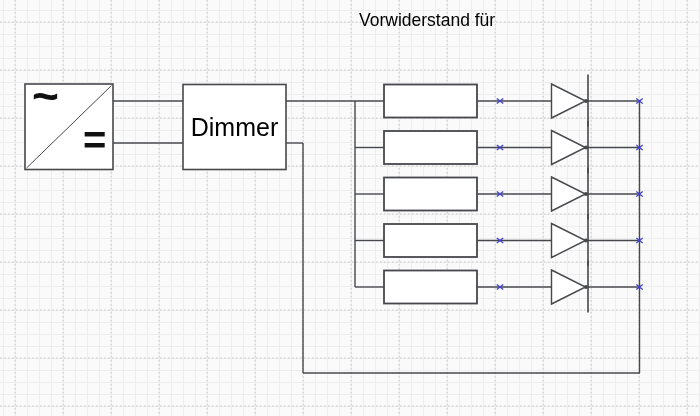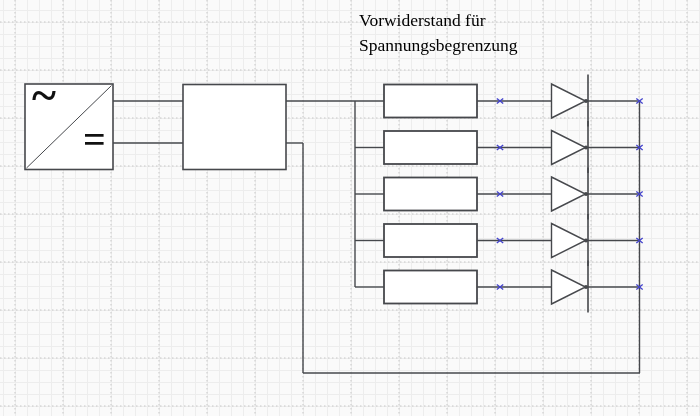--- a/index.html
+++ b/index.html
@@ -6,21 +6,21 @@
   .canvas{
     position:relative;
     width:700px;height:416px;
     overflow:hidden;
     background-color:#fafafa;
     background-image:
       linear-gradient(to right, #ededed 1px, transparent 1px),
       linear-gradient(to bottom, #ededed 1px, transparent 1px);
     background-size:12px 12px;
     background-position:3px 10px;
-    font-family:Liberation Serif, serif;
+    font-family:Liberation Sans, sans-serif;
   }
   svg.draw{position:absolute;left:0;top:0;width:700px;height:416px;}
   .annotation{
     position:absolute;left:359px;top:8px;
     font-size:17.5px;line-height:25px;color:#000;
     white-space:nowrap;
   }
   .dimmer-label{
     position:absolute;left:183px;top:84px;width:103px;height:86px;
     display:flex;align-items:center;justify-content:center;
@@ -166,19 +166,19 @@
         </g>
         <g>
           <line x1="636.3" y1="284.4" x2="642.7" y2="289.6" stroke="#4343cc" stroke-width="1.3"></line>
           <line x1="636.3" y1="289.6" x2="642.7" y2="284.4" stroke="#4343cc" stroke-width="1.3"></line>
         </g>
       </g>
     </svg>
 
   <div class="annotation">
     <div>Vorwiderstand für</div>
-    <div>Spannungsbegrenzung</div>
   </div>
 
+  <div class="dimmer-label">Dimmer</div>
 
   <span class="ac-sym">~</span>
   <span class="dc-sym">=</span>
 </div>
 
 </body></html>

